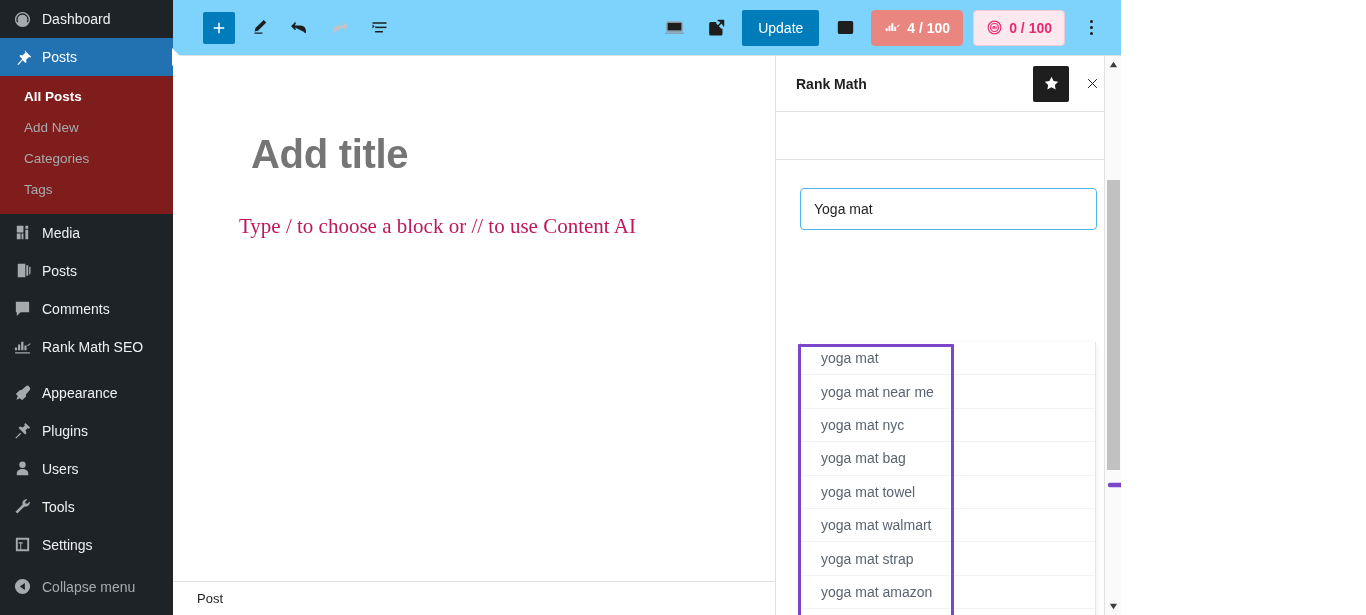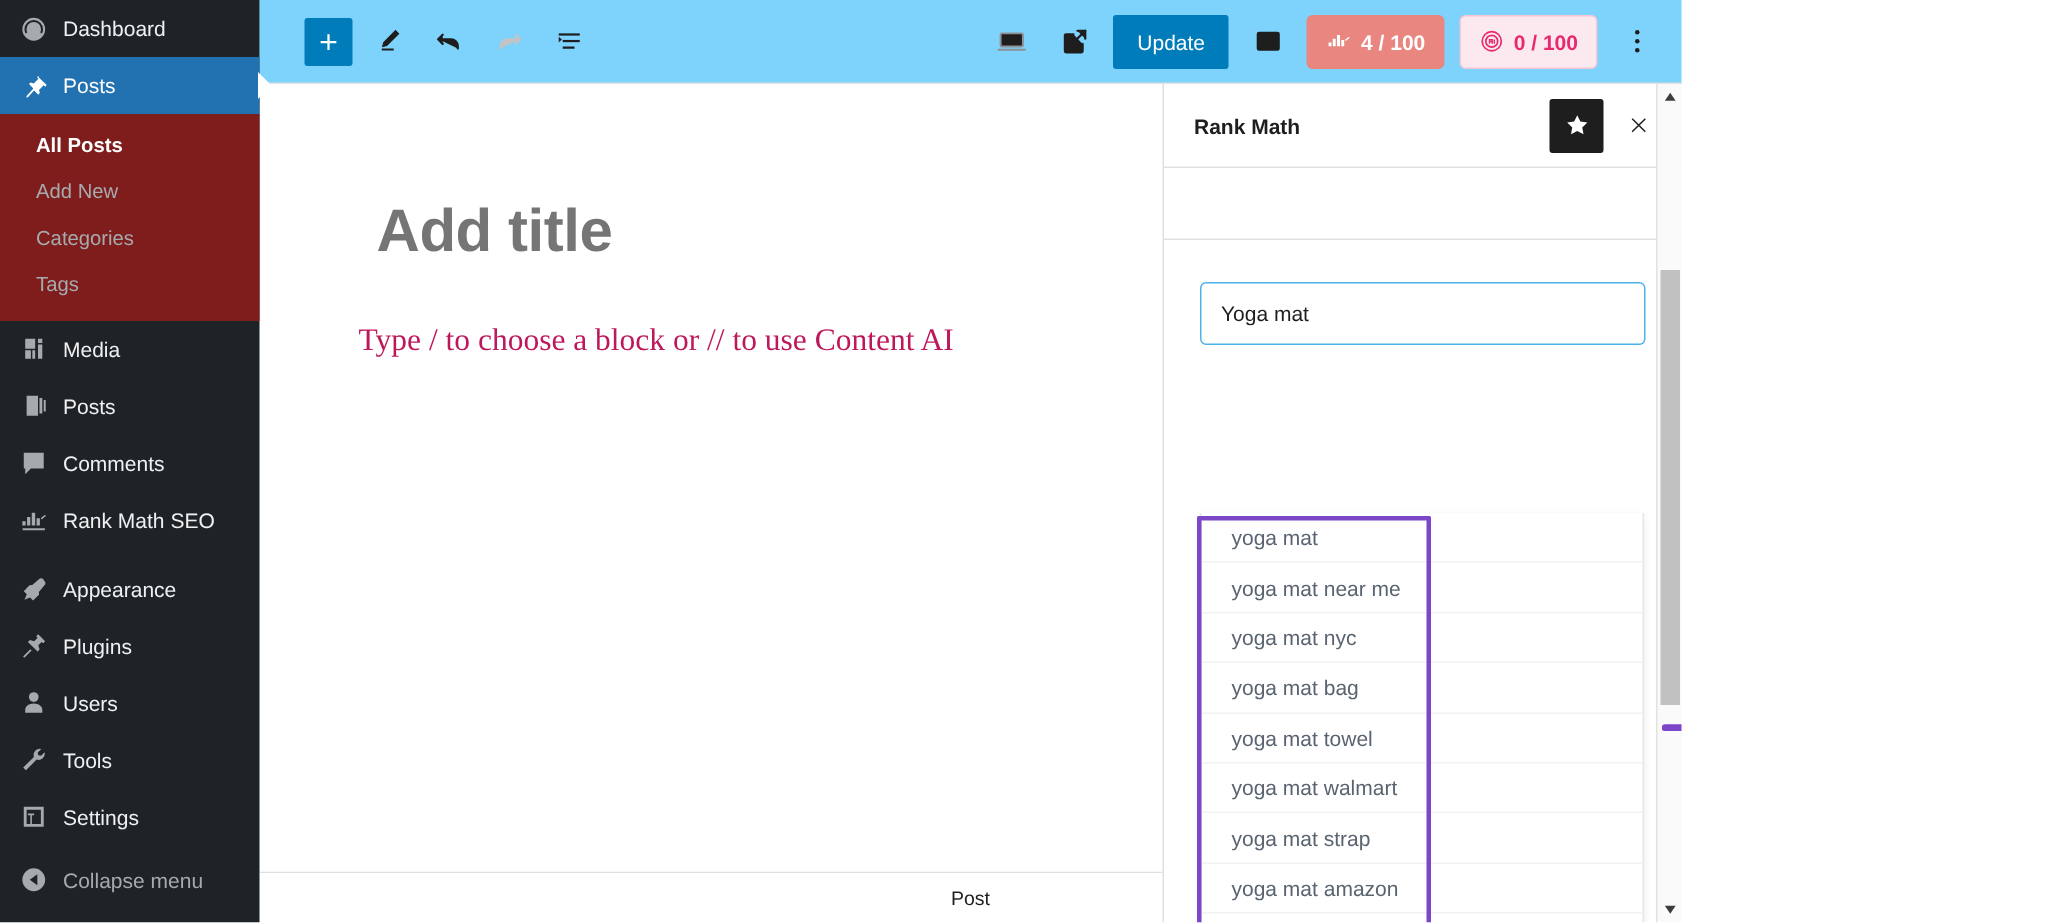--- a/index.html
+++ b/index.html
@@ -106,21 +106,21 @@
   .block-appender {
     position: absolute; left: 733px; top: 219px;
     width: 28px; height: 28px; background: #1e1e1e; border-radius: 2px;
     display: flex; align-items: center; justify-content: center; cursor: pointer;
   }
   .block-appender svg { width: 15px; height: 15px; fill: #fff; }
 
   #status-bar {
     flex: 0 0 34px; height: 34px; border-top: 1px solid #e0e0e0;
     display: flex; align-items: center; padding: 0 24px;
-    font-size: 13px; color: #1e1e1e; background: #fff; justify-content: center;
+    font-size: 13px; color: #1e1e1e; background: #fff;
   }
 
   
   #annotation-arrow {
     position: absolute; left: 935px; top: 415px;
     width: 110px; height: 28px; z-index: 60; pointer-events: none;
   }
 
   
   #rm-panel {

